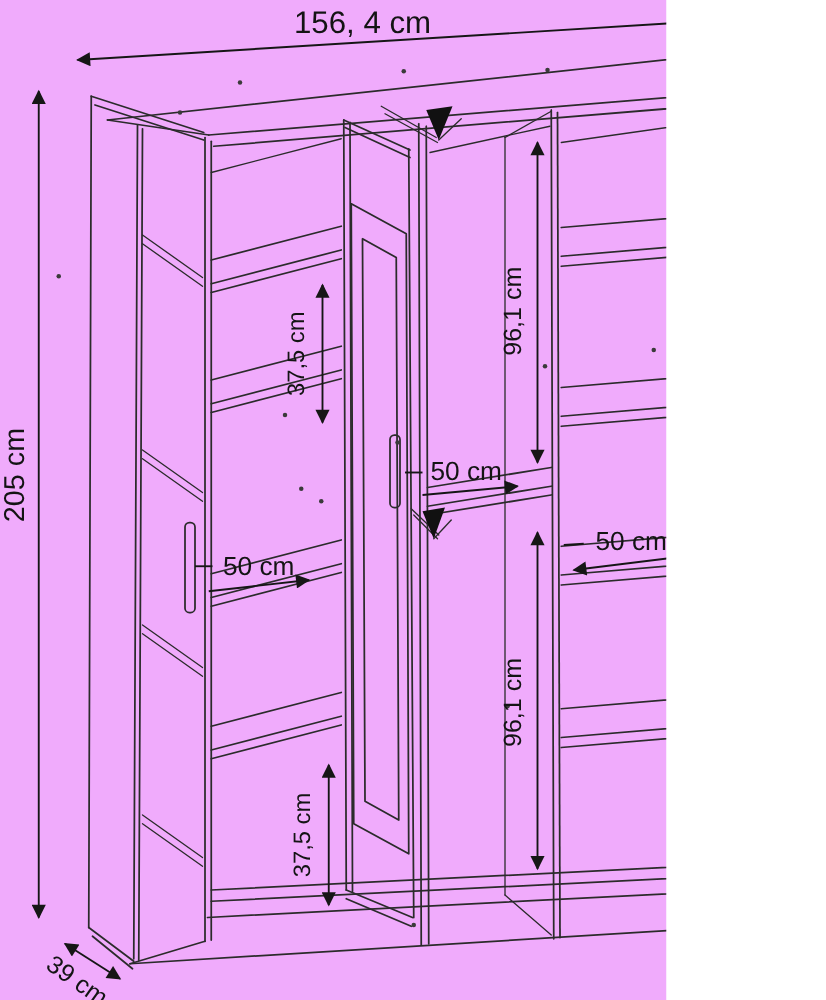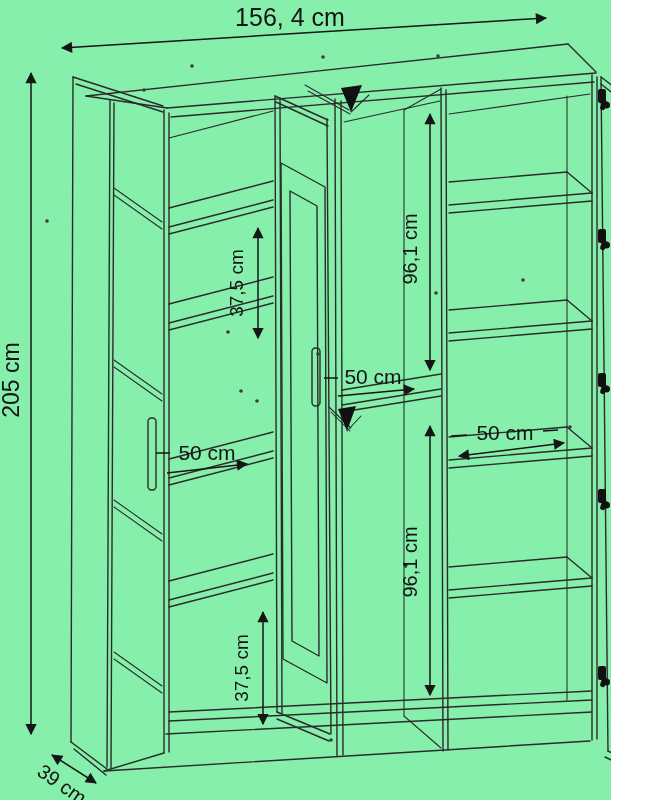--- a/index.html
+++ b/index.html
@@ -1,16 +1,16 @@
 <!DOCTYPE html>
 <html><head>
 <meta charset="utf-8">
 <style>
   html,body{margin:0;padding:0;background:#ffffff;}
-  .stage{width:611px;height:800px;position:relative;background:#86efac;overflow:hidden;}
+  .stage{width:533px;height:800px;position:relative;background:#f0abfc;overflow:hidden;}
   svg{display:block;}
   .ln{stroke:#2b2b2b;stroke-width:1.4;fill:none;stroke-linecap:round;stroke-linejoin:round;}
   .thin{stroke-width:1.05;}
   .dimln{stroke:#161616;stroke-width:1.5;fill:none;}
   .blk{fill:#111;stroke:none;}
   .dot{fill:#3a3a3a;stroke:none;}
   .dim-label{fill:#141414;font-family:"Liberation Sans","DejaVu Sans",sans-serif;}
 </style>
 </head>
 <body>

